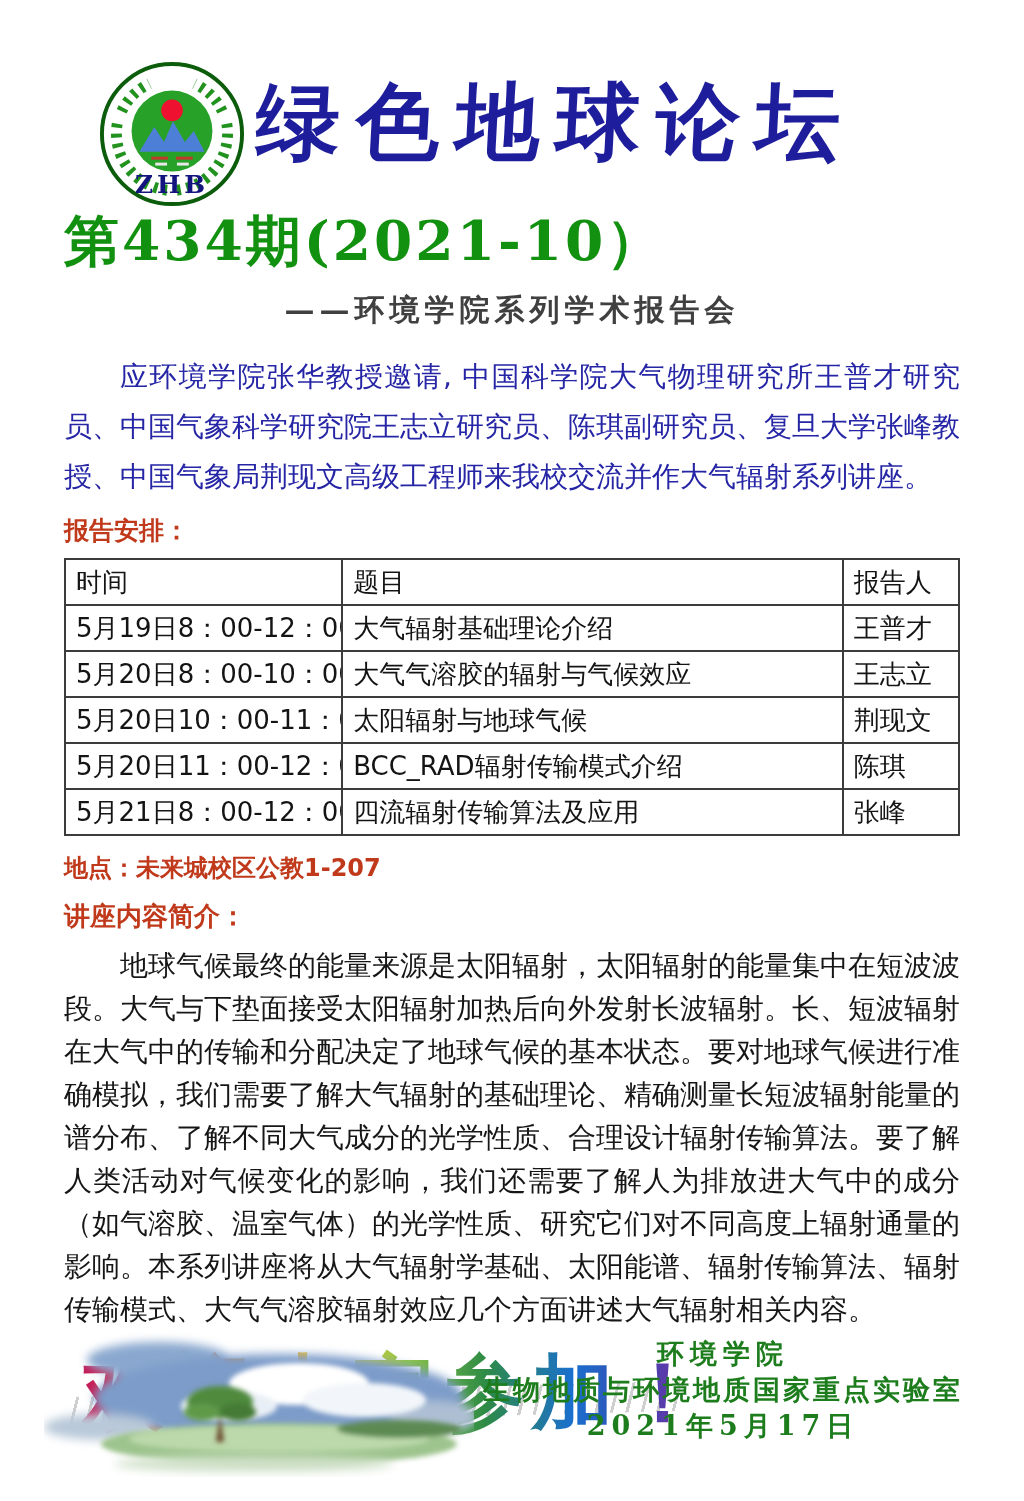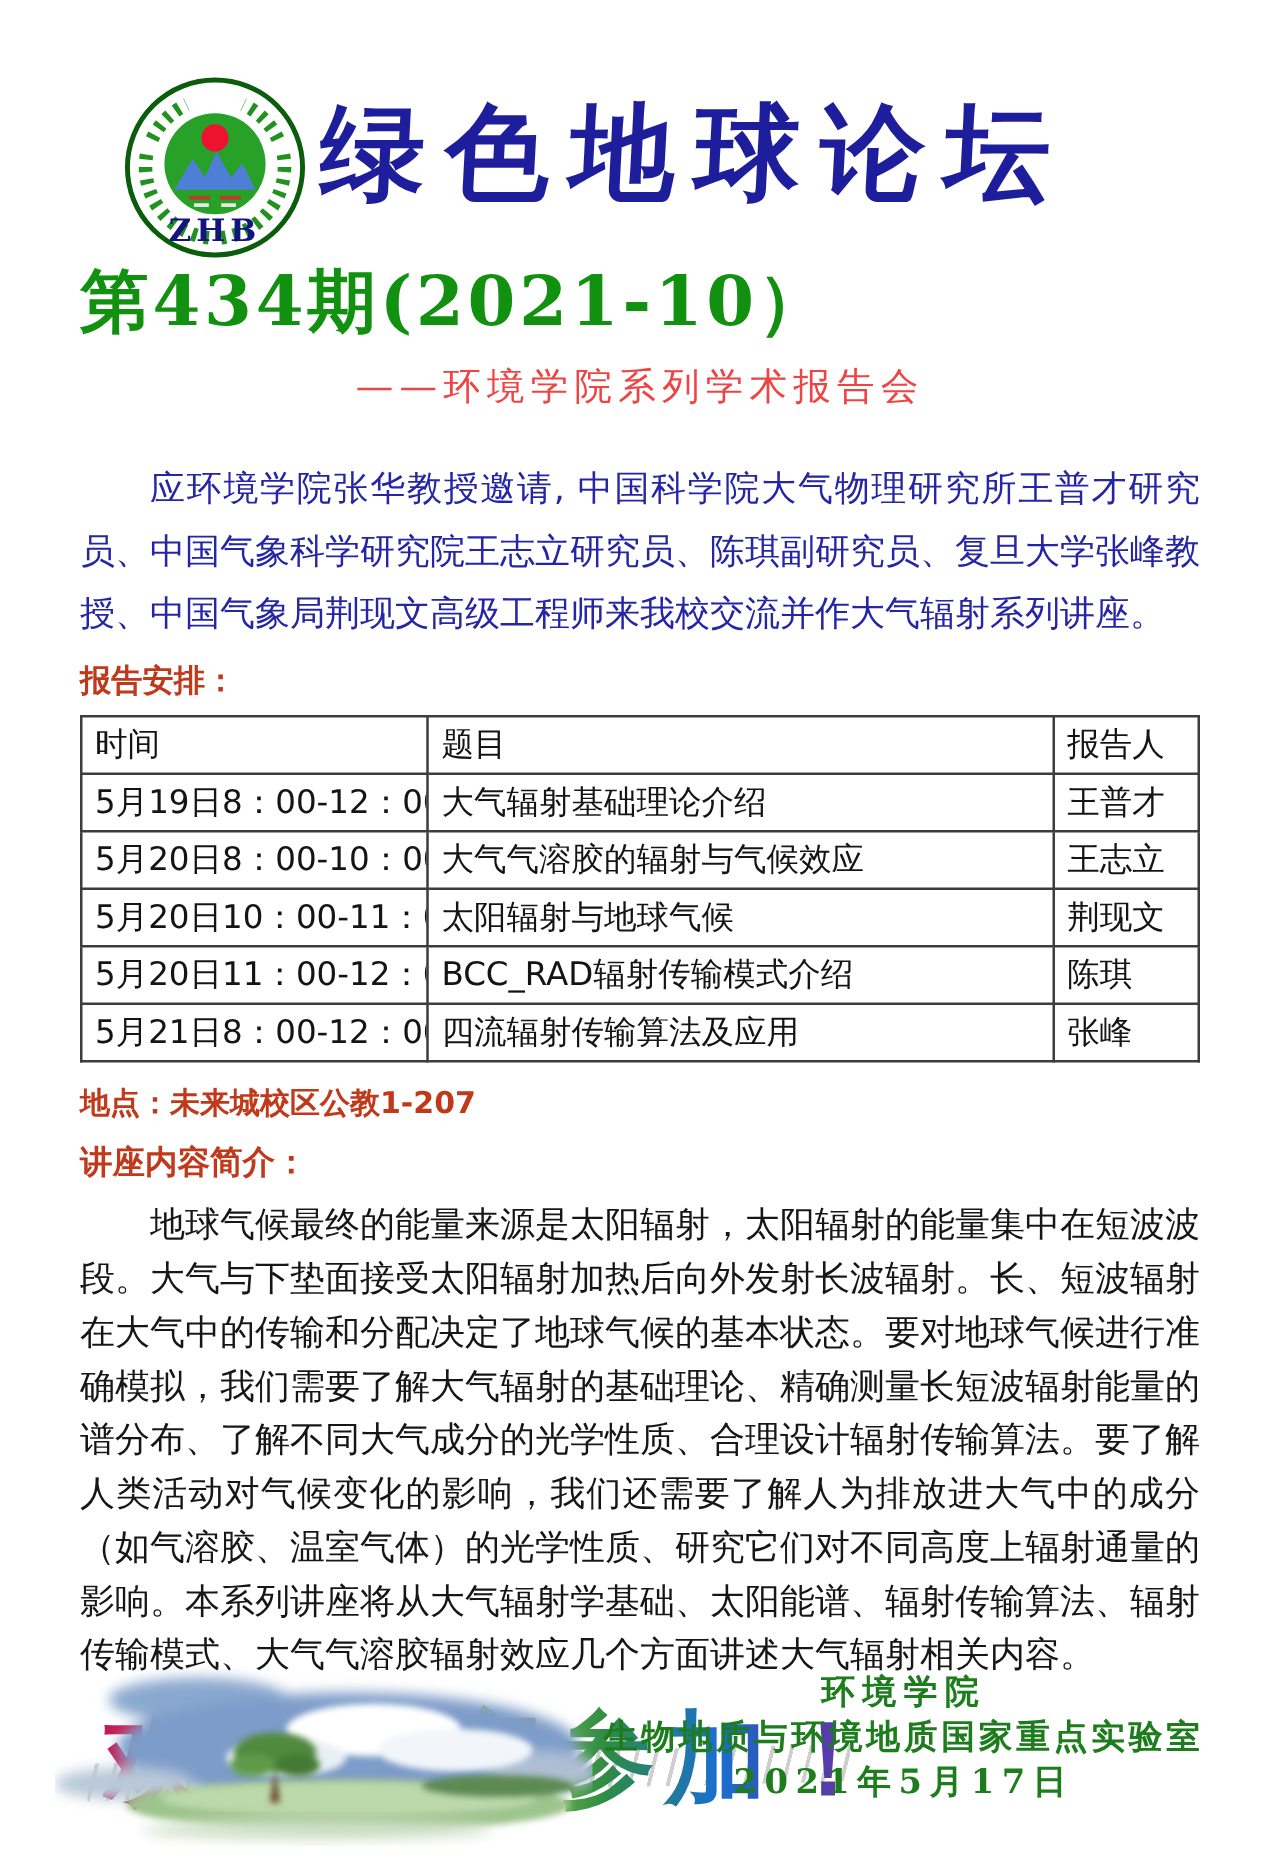--- a/index.html
+++ b/index.html
@@ -26,29 +26,29 @@
     margin-left:10px; margin-top:14px;
     transform:skewX(-3deg);
   }
   .issue-line {
     text-align:left; font-size:55px; font-weight:bold;
     color:#12900f; letter-spacing:3px; margin-top:2px;
     font-family:"DejaVu Serif","Liberation Serif",serif;
     line-height:62px;
   }
   .series-line {
-    text-align:center; font-size:30px; font-weight:normal;
-    color:#ef4444; letter-spacing:5px; margin-top:18px;
+    text-align:center; font-size:30px; font-weight:bold;
+    color:#404040; letter-spacing:5px; margin-top:18px;
     font-family:"DejaVu Serif","Liberation Serif",serif;
     line-height:40px;
   }
 
   
   .intro {
-    margin-top:36px;
+    margin-top:22px;
     font-size:28px; color:#2525a6; line-height:50px;
     text-align:justify; text-indent:2em;
   }
 
   
   .section-label {
     font-size:25px; font-weight:bold; color:#c0391b;
     margin-top:12px; line-height:34px;
   }
 

